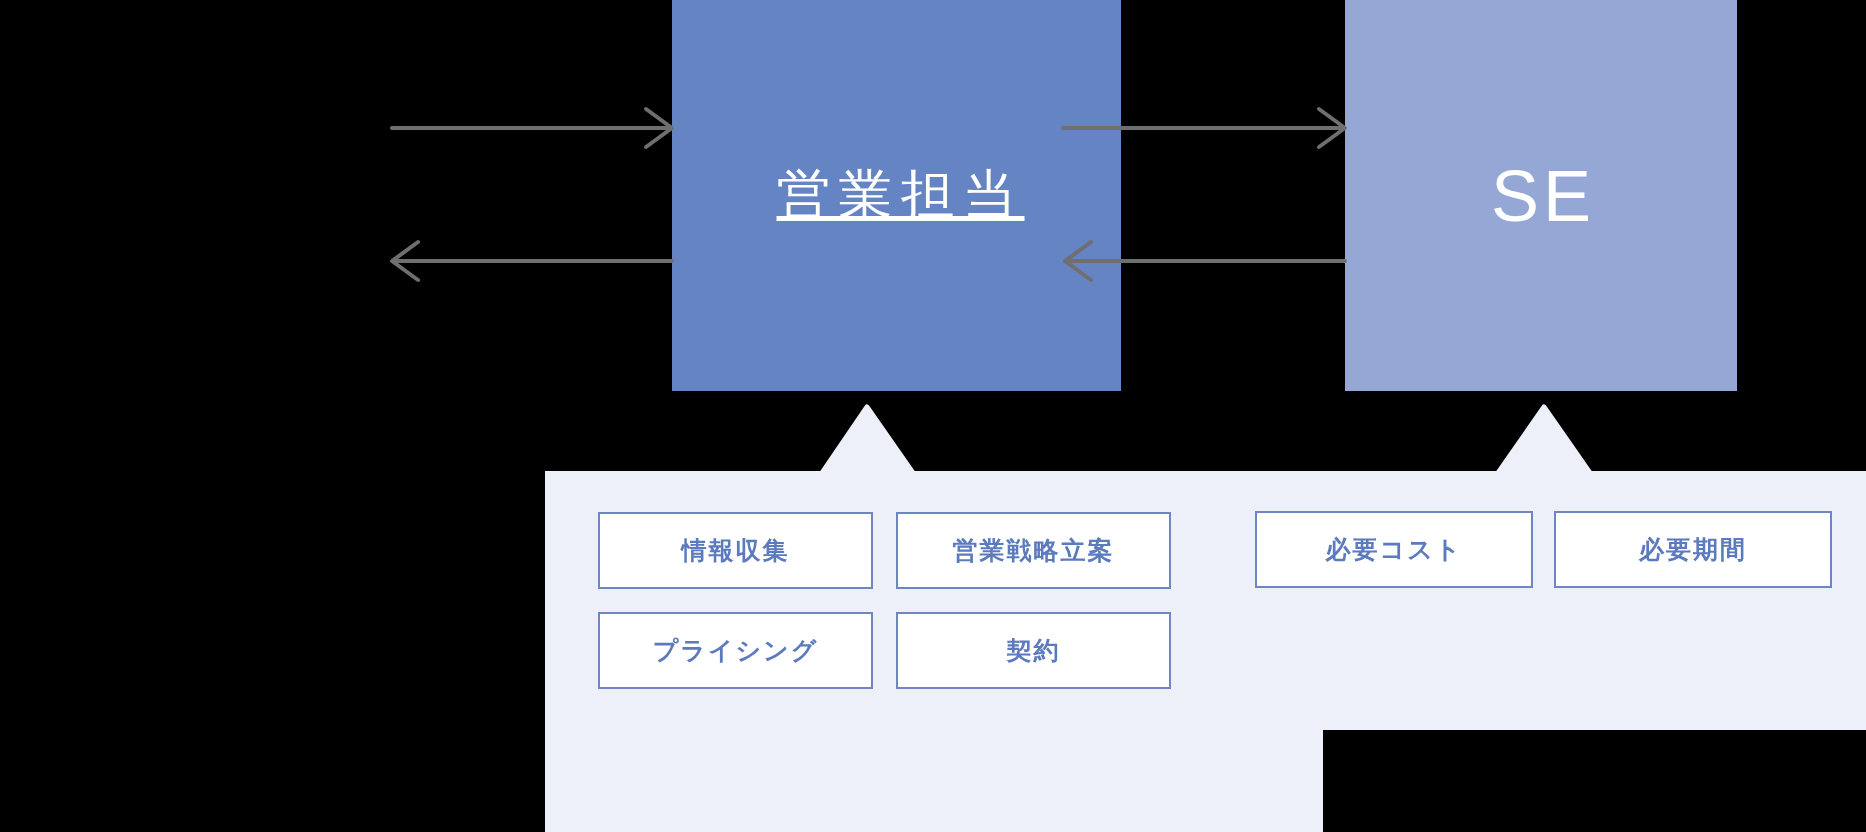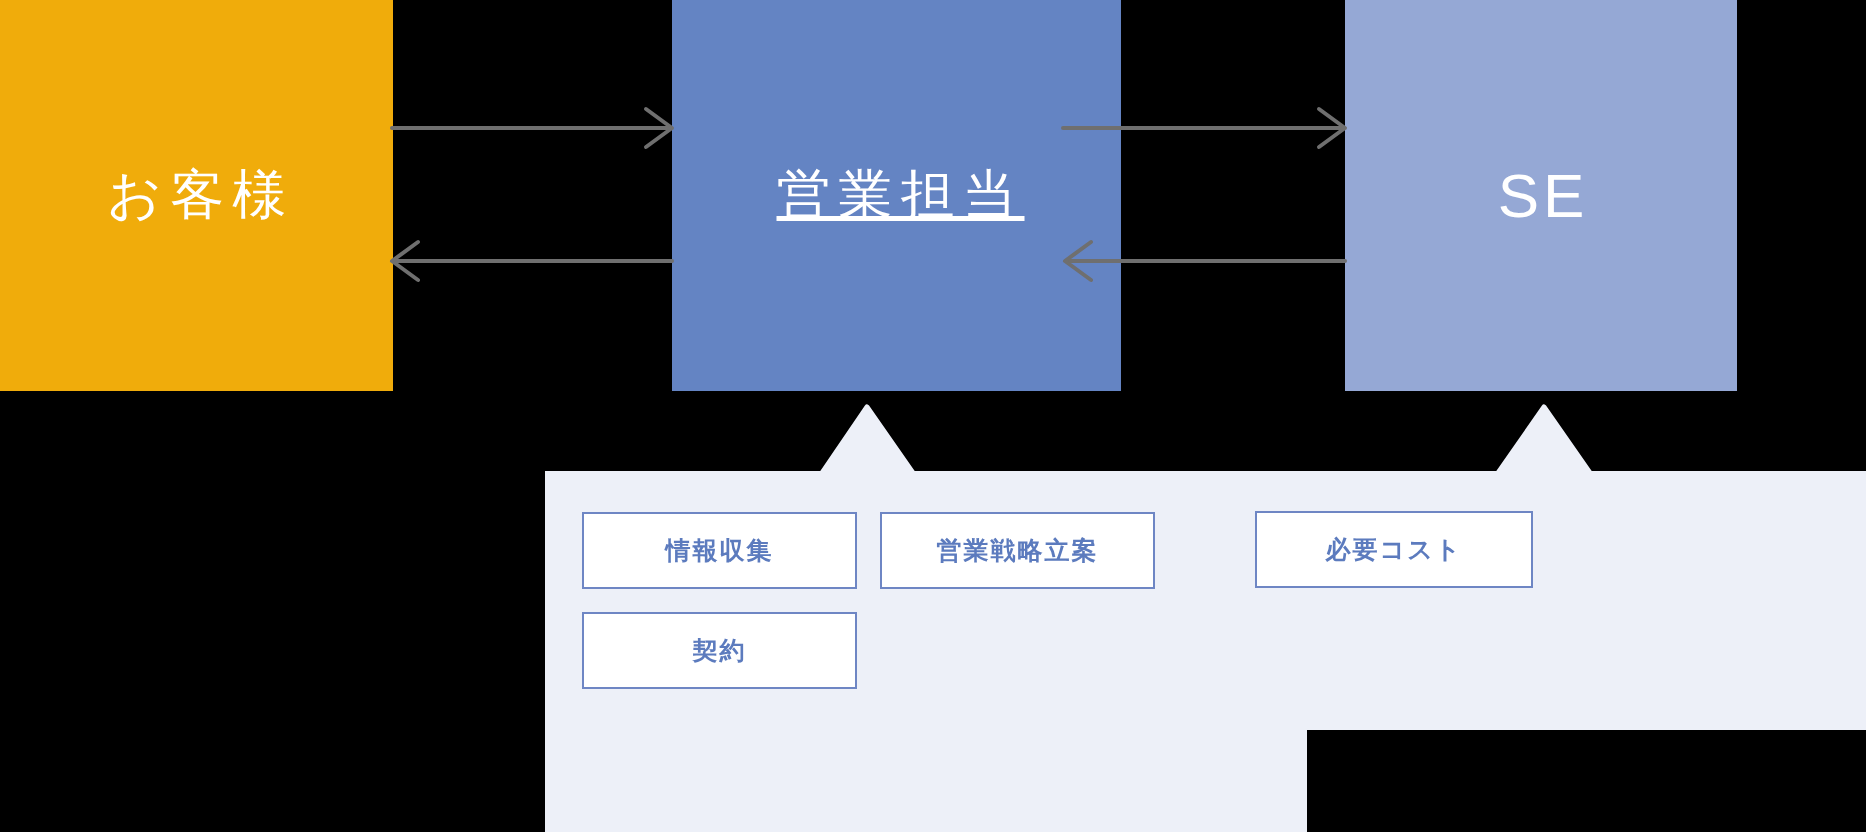--- a/index.html
+++ b/index.html
@@ -16,31 +16,31 @@
     display:flex;align-items:center;justify-content:center;
     color:#ffffff;
   }
   .actor-label{
     font-size:54px;font-weight:400;letter-spacing:8px;padding-left:8px;
     white-space:nowrap;
   }
   #actor-customer{left:0;width:393px;background:#F0AC0B;}
   #actor-sales{left:672px;width:449px;background:#6484C3;text-decoration:underline;}
   #actor-se{left:1345px;width:392px;background:#95A8D5;}
-  #actor-se .actor-label{font-size:62px;letter-spacing:4px;padding-left:4px;}
+  #actor-se .actor-label{font-size:72px;letter-spacing:4px;padding-left:4px;}
 
   
   .overlay{position:absolute;left:0;top:0;width:1866px;height:832px;pointer-events:none;}
 
   
   .panel{
     position:absolute;top:471px;
     background:#EDF0F8;
   }
-  #panel-sales{left:545px;width:762px;height:361px;}
+  #panel-sales{left:545px;width:762px;height:361px;padding-left:16px;}
   #panel-se{left:1211px;width:655px;height:259px;}
   .panel-grid{display:grid;}
   #panel-sales .panel-grid{
     padding:41px 0 0 37px;
     grid-template-columns:275px 275px;
     grid-auto-rows:77px;
     gap:23px;
   }
   #panel-se .panel-grid{
     padding:40px 0 0 44px;
@@ -56,23 +56,20 @@
     font-size:25px;font-weight:600;letter-spacing:2px;
     display:flex;align-items:center;justify-content:center;
     white-space:nowrap;
   }
 </style>
 </head>
 <body>
 
 <div class="stage">
 
-  <div class="actor" id="actor-customer">
-    <span class="actor-label">お客様</span>
-  </div>
   <div class="actor" id="actor-sales">
     <span class="actor-label">営業担当</span>
   </div>
   <div class="actor" id="actor-se">
     <span class="actor-label">SE</span>
   </div>
 
   <svg class="overlay" viewBox="0 0 1866 832">
     <g stroke="#6F6F6F" stroke-width="4" fill="none" stroke-linecap="round" stroke-linejoin="round">
       <g>
@@ -95,23 +92,25 @@
     <g fill="#EDF0F8" stroke="#EDF0F8" stroke-width="5" stroke-linejoin="round">
       <polygon points="822,473 867,407 913,473"></polygon>
       <polygon points="1498,473 1544,407 1590,473"></polygon>
     </g>
   </svg>
 
   <div class="panel" id="panel-sales">
     <div class="panel-grid">
       <div class="task">情報収集</div>
       <div class="task">営業戦略立案</div>
+      <div class="task">プライシング</div>
       <div class="task">契約</div>
     </div>
   </div>
 
   <div class="panel" id="panel-se">
     <div class="panel-grid">
       <div class="task">必要コスト</div>
+      <div class="task">必要期間</div>
     </div>
   </div>
 
 </div>
 
 </body></html>

